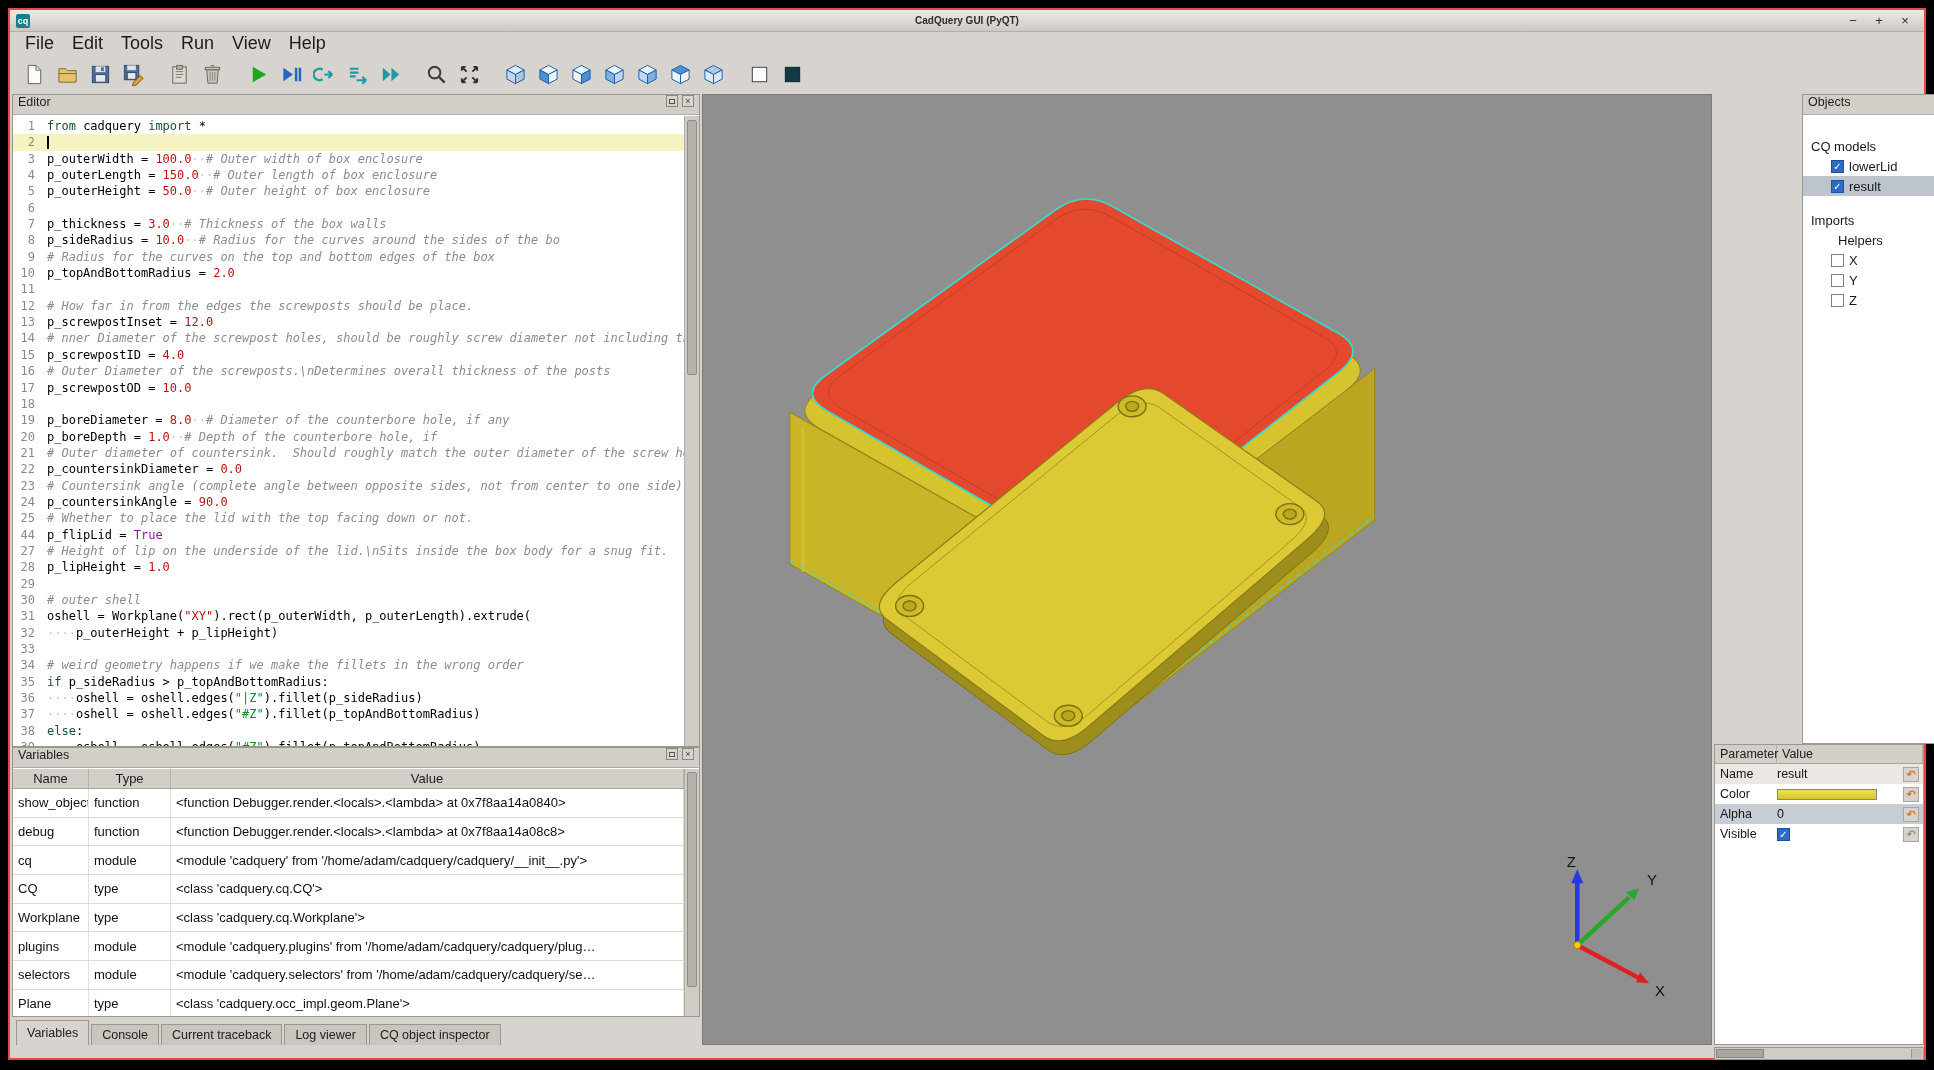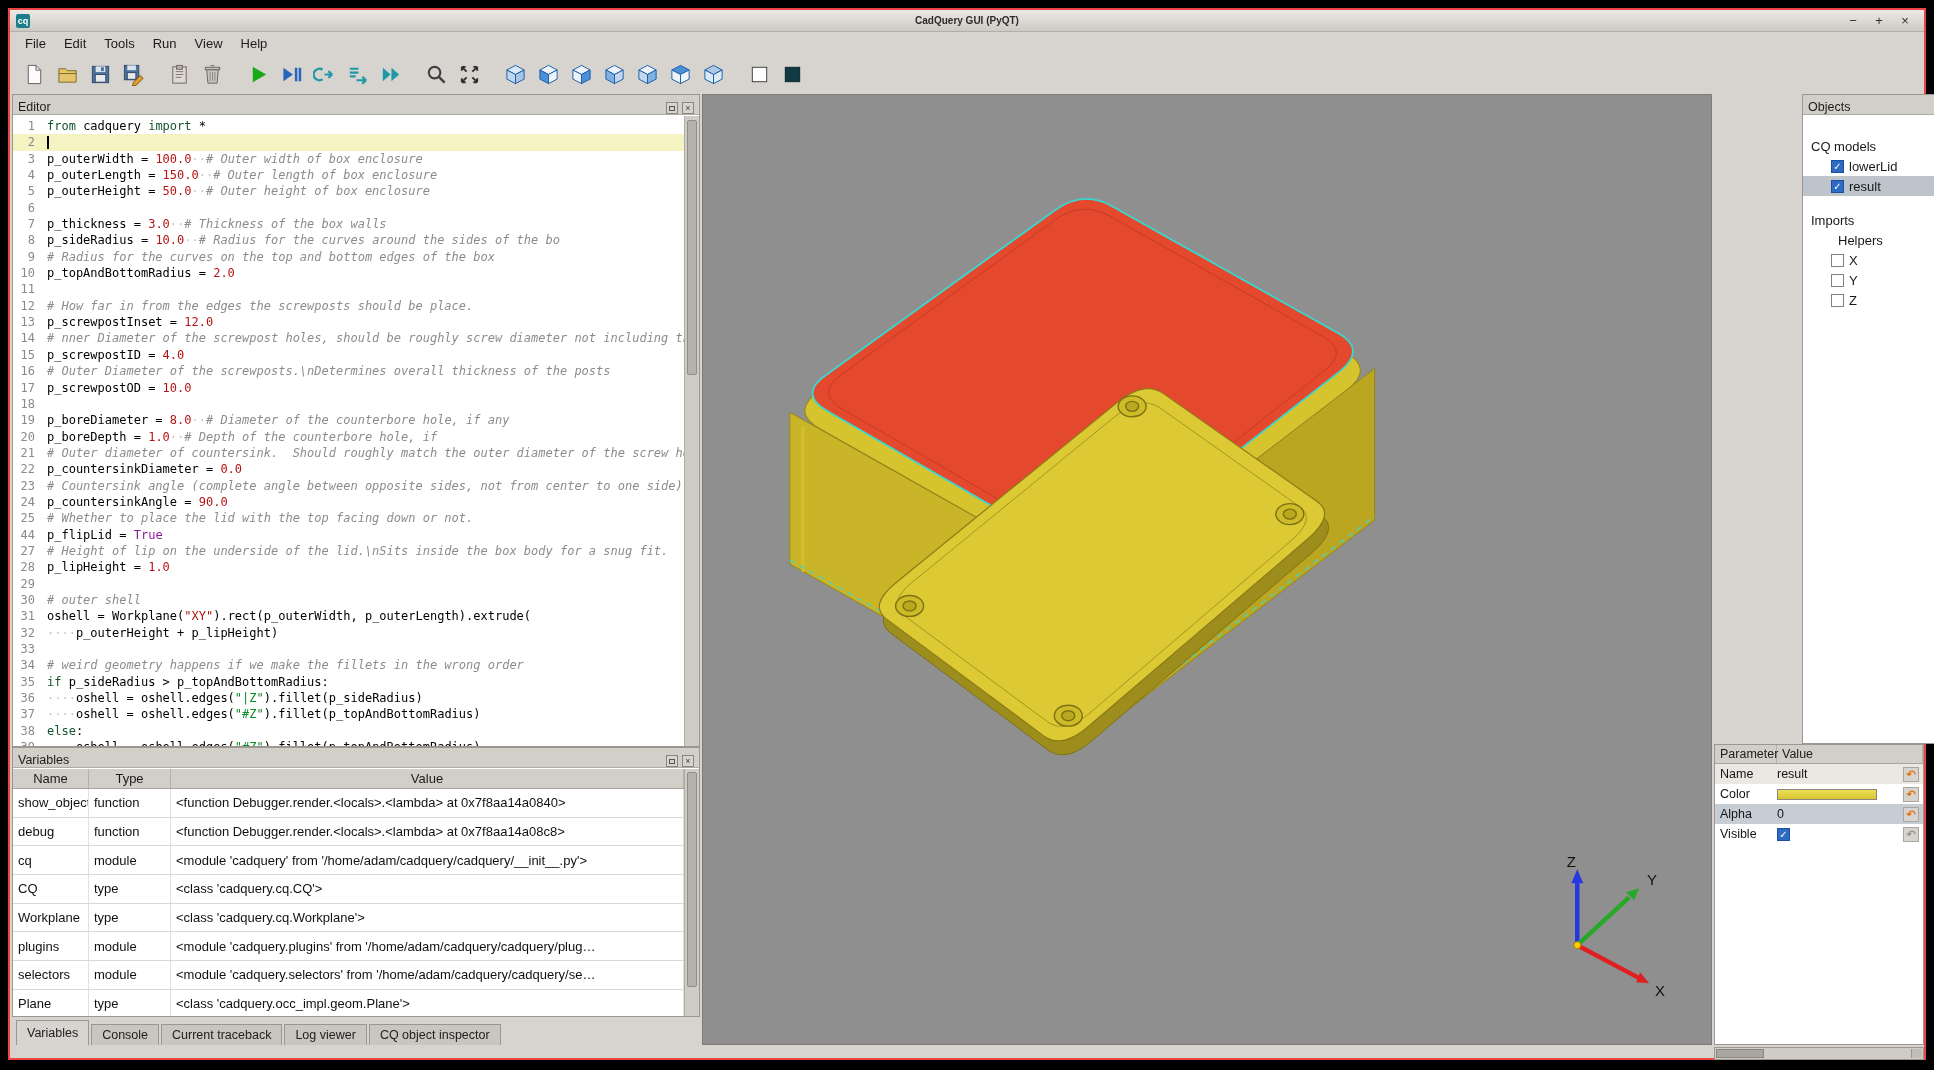--- a/index.html
+++ b/index.html
@@ -8,29 +8,29 @@
 .frame{position:relative;width:1934px;height:1070px;background:#000}
 .window{position:absolute;left:8px;top:8px;width:1918px;height:1052px;background:#d7d3ce;border:2px solid #ef4444}
 
 .titlebar{position:absolute;left:0;top:0;width:100%;height:22px;background:linear-gradient(#edeae6,#cdc9c3);display:flex;align-items:center;border-bottom:1px solid #b2aea8}
 .app-icon{width:14px;height:14px;margin-left:6px;background:#1b7e8a;color:#fff;font-size:9px;font-weight:bold;display:flex;align-items:center;justify-content:center;border-radius:2px;z-index:2}
 .title{position:absolute;left:0;right:0;text-align:center;font-size:10px;font-weight:bold;color:#2b2b2b}
 .win-controls{margin-left:auto;display:flex;gap:12px;padding-right:12px;z-index:2}
 .wbtn{font-size:13px;color:#2e2e2e;width:14px;text-align:center}
 
 .menubar{position:absolute;top:22px;left:0;width:100%;height:22px;display:flex;align-items:center;padding-left:6px}
-.menu-item{font-size:13px;color:#1c1c1c;padding:2px 9px}
+.menu-item{font-size:18px;color:#1c1c1c;padding:2px 9px}
 .toolbar{position:absolute;top:44px;left:0;width:100%;height:40px;display:flex;align-items:center;padding-left:10px}
 .tb-group{display:flex;gap:5px;margin-right:18px}
 .tb-btn{width:28px;height:28px;display:flex;align-items:center;justify-content:center}
 .tb-btn svg{width:23px;height:23px}
 
 .main{position:absolute;top:84px;left:0;width:100%;height:951px}
 .panel{position:absolute;background:#fff;border:1px solid #9b978f}
-.panel-hdr{height:20px;background:#d2cec8;border-bottom:1px solid #aeaaa4;display:flex;align-items:flex-end;padding:0 5px;font-size:12.5px;color:#1c1c1c}
+.panel-hdr{height:20px;background:#d2cec8;border-bottom:1px solid #aeaaa4;display:flex;align-items:flex-start;padding:0 5px;font-size:12.5px;color:#1c1c1c}
 .panel-btns{margin-left:auto;display:flex;gap:4px}
 .pbtn{width:12px;height:12px;border:1px solid #8a8680;background:#d7d3ce;display:flex;align-items:center;justify-content:center;font-size:9px;color:#444;line-height:1}
 .pbtn .sq{width:6px;height:5px;border:1px solid #555}
 
 .editor-panel{left:2px;top:0;width:688px;height:653px}
 .editor{position:absolute;top:21px;left:0;right:0;bottom:0;background:#fff;overflow:hidden}
 .ed-lines{position:absolute;top:2px;left:0;right:15px;bottom:0;overflow:hidden}
 .ed-line{display:flex;height:16.35px;white-space:pre;font-family:"DejaVu Sans Mono",monospace;font-size:12px;line-height:16.3px}
 .ed-line .gut{width:28px;text-align:right;padding-right:6px;color:#8a8a8a;flex:none}
 .ed-line .code{flex:1;overflow:hidden;padding-left:6px}

